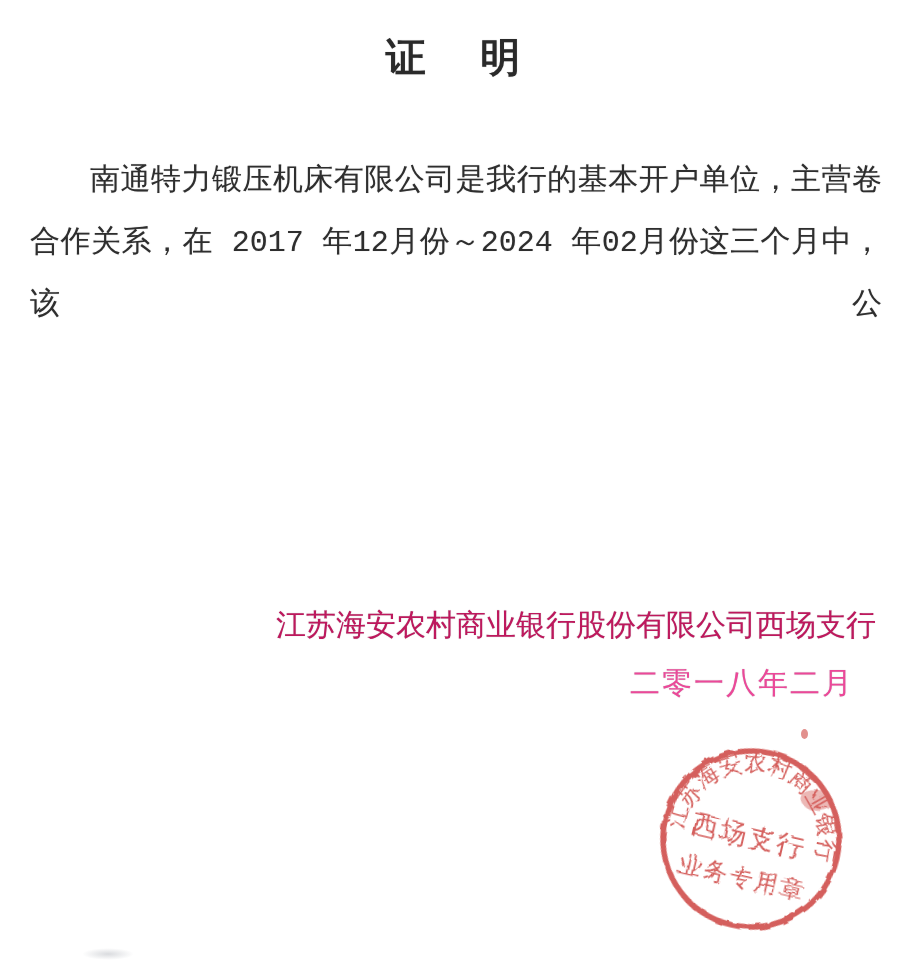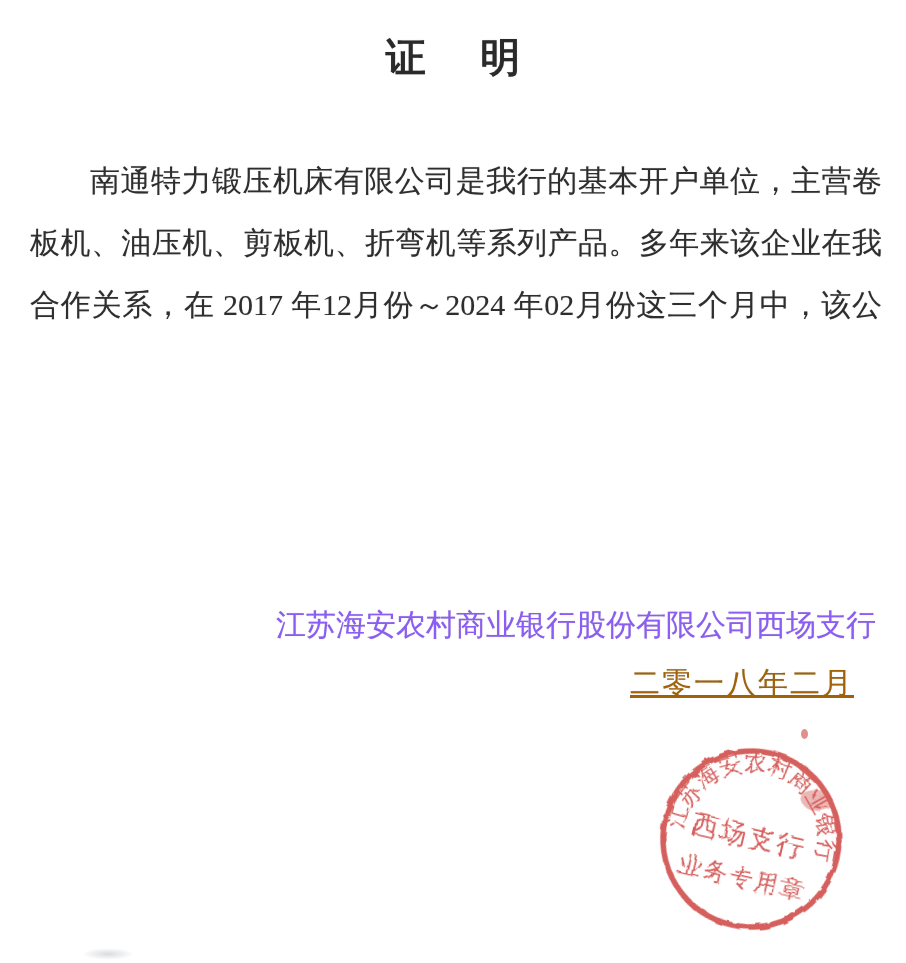--- a/index.html
+++ b/index.html
@@ -33,44 +33,44 @@
     font-size:30px;
     line-height:62px;
     white-space:nowrap;
     color:#2e2e2e;
     text-shadow:0 0 1px rgba(40,40,40,.3);
   }
   .bline.jline{
     white-space:normal;
     text-align:justify;
     text-align-last:justify;
+    font-family:Liberation Mono, monospace;
   }
   .bline.indent{
     text-indent:2em;
   }
   .signature-line{
     position:absolute;
     top:604px;left:0;right:30px;
     text-align:right;
     font-size:30px;
     line-height:42px;
-    color:#8b5cf6;
+    color:#be185d;
     text-shadow:0 0 1px rgba(40,40,40,.3);
     padding-left:36px;
   }
   .date-line{
     position:absolute;
     top:662px;left:0;right:52px;
     text-align:right;
     font-size:30px;
     line-height:42px;
     letter-spacing:2px;
-    color:#a16207;
+    color:#ec4899;
     text-shadow:0 0 1px rgba(40,40,40,.3);
-    text-decoration:underline;
   }
   .seal-wrap{
     position:absolute;
     left:641px;top:729px;
     width:220px;height:220px;
   }
   .seal-wrap svg{display:block;}
   .seal-arc-char{
     font-size:23px;
     font-family:"Liberation Serif","DejaVu Serif",serif;
@@ -107,21 +107,20 @@
 </style>
 </head>
 <body>
 
 <div class="page">
 
   <div class="doc-title">证　明</div>
 
   <div class="body-block">
     <div class="bline jline indent">南通特力锻压机床有限公司是我行的基本开户单位，主营卷</div>
-    <div class="bline jline">板机、油压机、剪板机、折弯机等系列产品。多年来该企业在我</div>
     <div class="bline jline">合作关系，在 2017 年12月份～2024 年02月份这三个月中，该公</div>
   </div>
 
   <div class="signature-line">江苏海安农村商业银行股份有限公司西场支行</div>
 
   <div class="date-line">二零一八年二月</div>
 
   <div class="seal-wrap">
     <svg width="220" height="220" viewBox="-110 -110 220 220">
       <defs>

